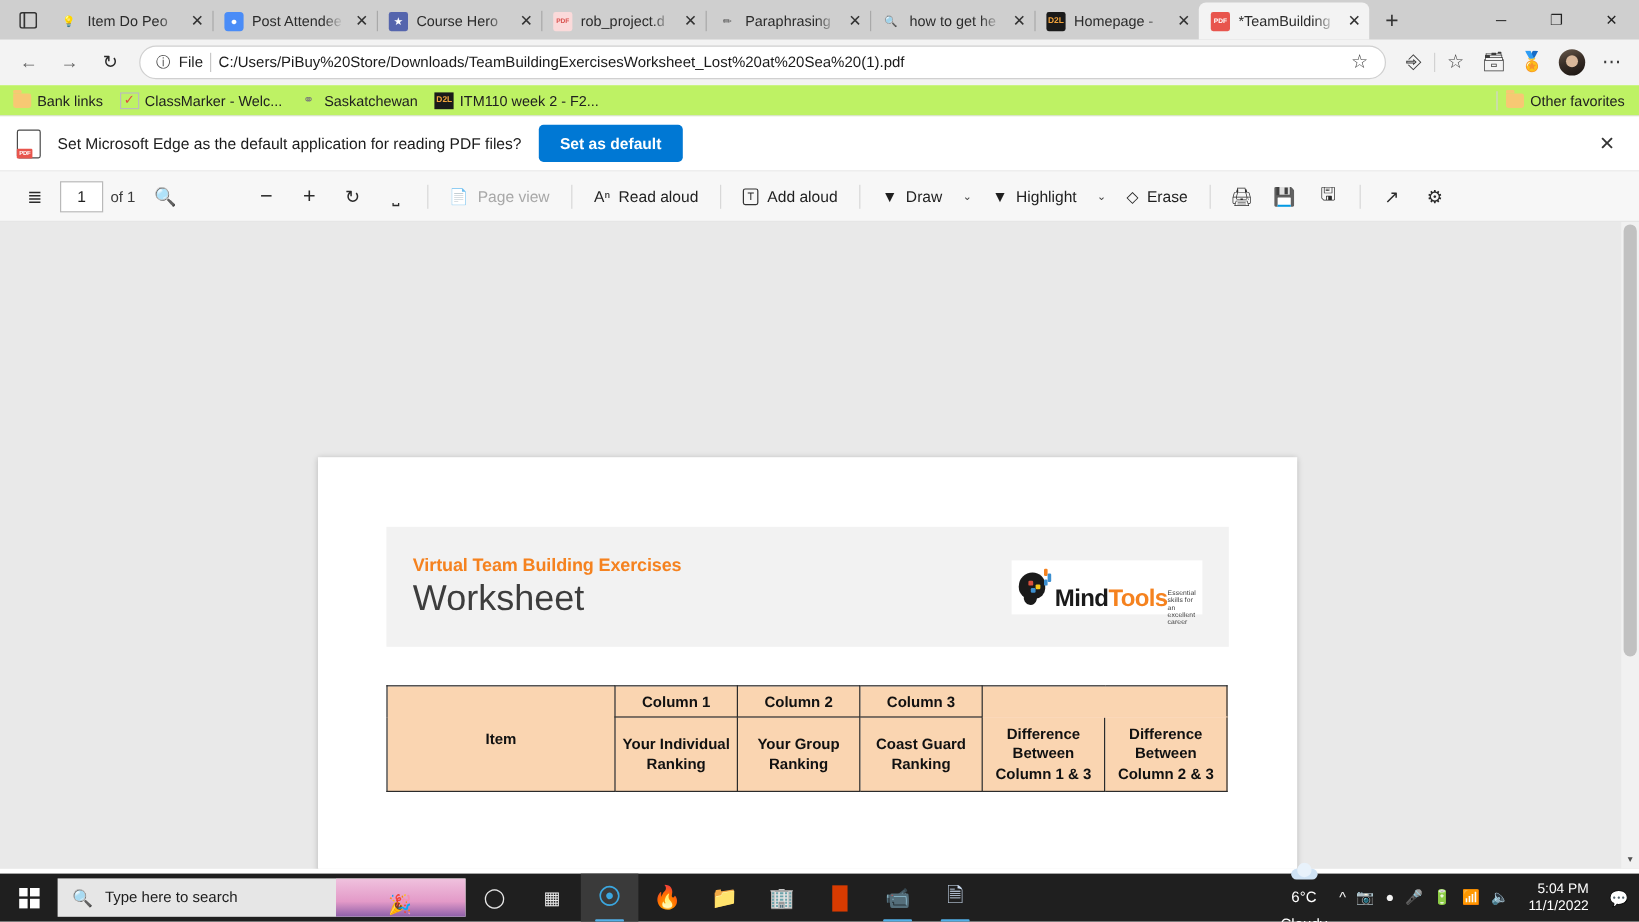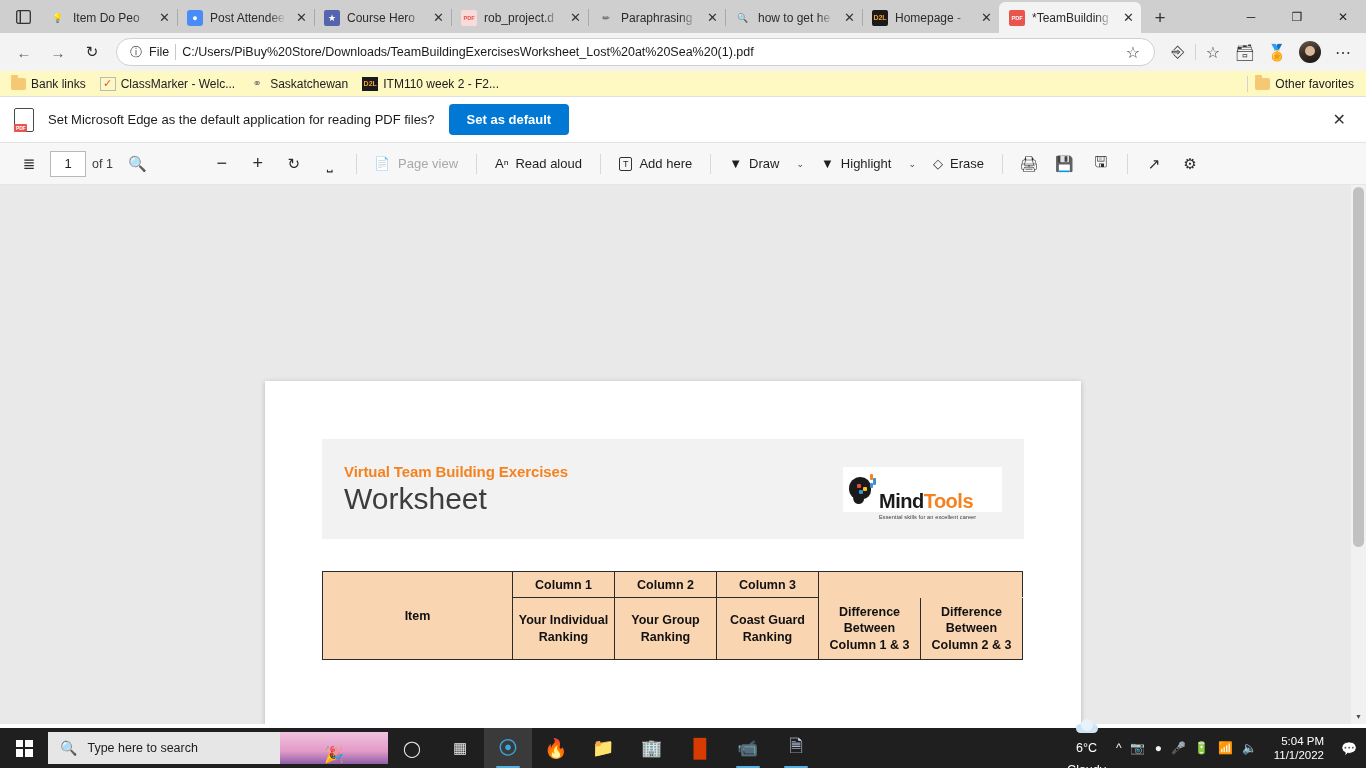--- a/index.html
+++ b/index.html
@@ -127,21 +127,21 @@
     position:relative; overflow:hidden;
   }
   .avatar::after{
     content:""; position:absolute; left:6px; top:5px; width:10px; height:10px;
     border-radius:50%; background:#d9b79a;
   }
 
   
   .bookmarks {
     height: 26px;
-    background:#fef9c3;
+    background:#bef264;
     display:flex; align-items:center;
     padding: 0 10px;
     gap: 14px;
     font-size: 12px;
     color:#202020;
     border-bottom: 1px solid #e0e0e0;
   }
   .bm { display:flex; align-items:center; gap:5px; white-space:nowrap; }
   .bm-ico { width:16px; height:14px; display:flex; align-items:center; justify-content:center; font-size:11px;}
   .folder {
@@ -250,21 +250,21 @@
   .logo-head .skull {
     position:absolute; left:0; top:3px; width:22px; height:22px;
     background:#1a1a1a; border-radius: 60% 55% 45% 50%;
   }
   .logo-head .chin {
     position:absolute; left:4px; top:19px; width:11px; height:11px;
     background:#1a1a1a; border-radius:0 0 50% 60%;
     transform: rotate(12deg);
   }
   .dot { position:absolute; border-radius:1px; }
-  .logo-words { display:flex; flex-direction:column; justify-content:center;margin-top:32px; }
+  .logo-words { display:flex; flex-direction:row; justify-content:center;margin-top:32px; }
   .logo-main { font-size: 20px; font-weight:bold; line-height:1; letter-spacing:-0.5px;}
   .logo-main .mind { color:#1a1a1a; }
   .logo-main .tools { color:#f5821f; }
   .logo-tag { font-size:5.6px; color:#3a3a3a; letter-spacing:0.1px; margin-top:3px; }
 
   .chart-title {
     color:#f5821f; font-size: 27px; font-weight: bold;
     margin-top: 40px; letter-spacing:-0.3px;
   }
 
@@ -505,21 +505,21 @@
     <span>Page view</span>
   </div>
   <div class="tb-sep"></div>
   <div class="tb-item">
     <span>Aⁿ</span>
     <span>Read aloud</span>
   </div>
   <div class="tb-sep"></div>
   <div class="tb-item">
     <span style="border:1.2px solid #333;border-radius:2px;font-size:9px;padding:1px 3px;">T</span>
-    <span>Add here</span>
+    <span>Add aloud</span>
   </div>
   <div class="tb-sep"></div>
   <div class="tb-item">
     <span>▼</span>
     <span>Draw</span>
   </div>
   <div class="tb-caret">⌄</div>
   <div class="tb-item">
     <span>▼</span>
     <span>Highlight</span>

